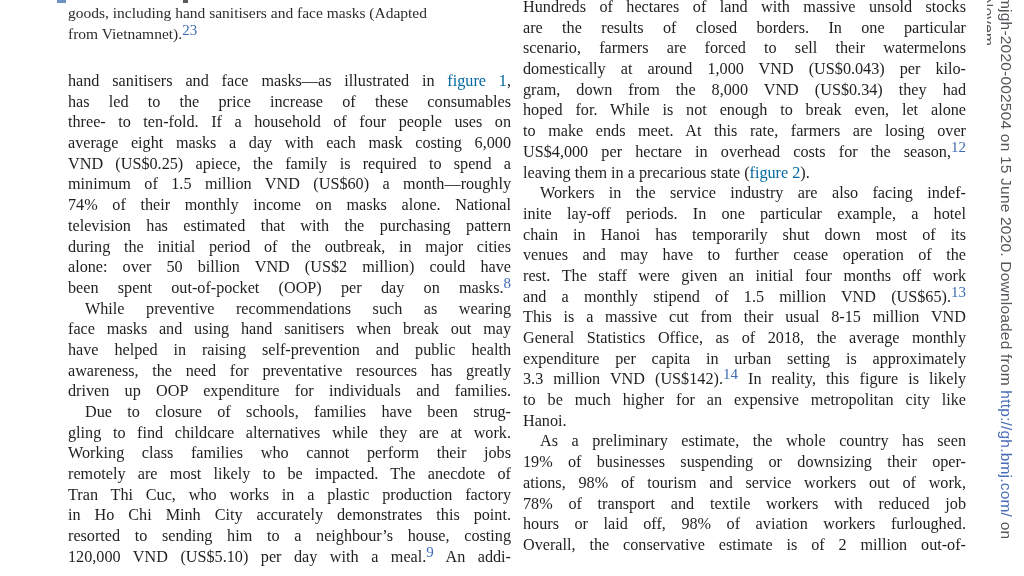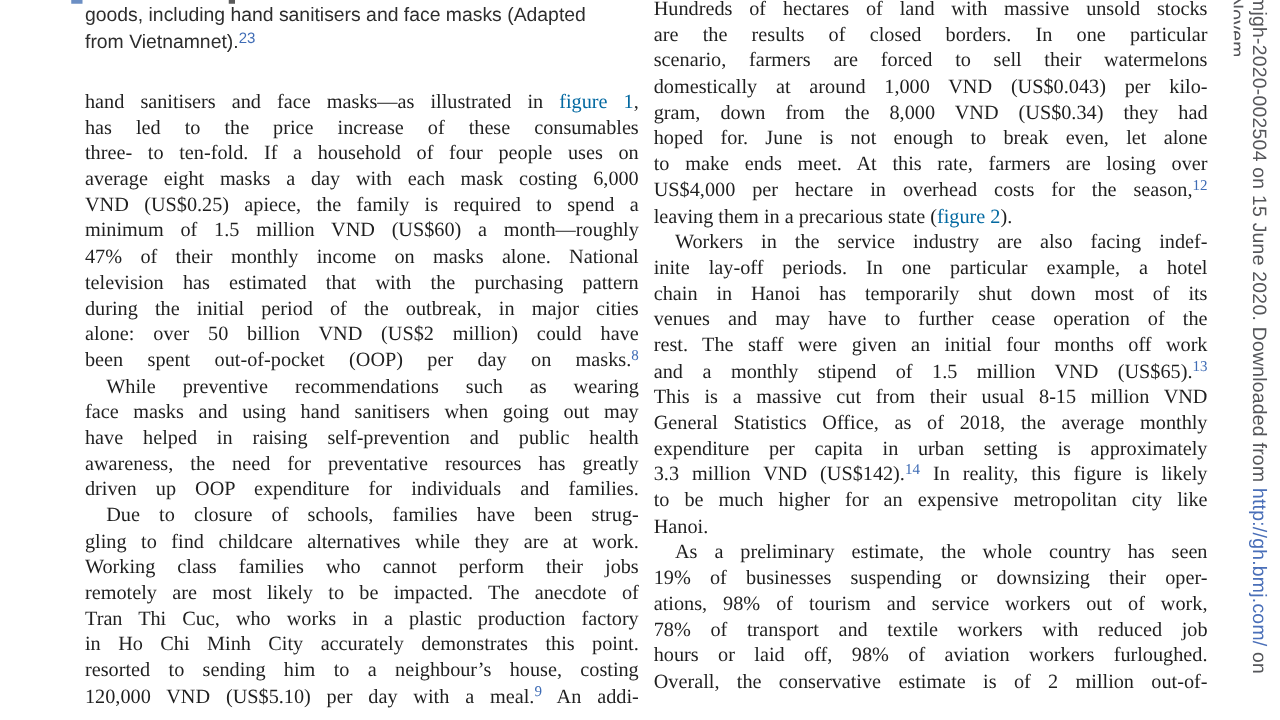--- a/index.html
+++ b/index.html
@@ -1,31 +1,31 @@
 <!DOCTYPE html>
 <html><head>
 <meta charset="utf-8">
 <style>
   html,body{margin:0;padding:0;width:1024px;height:576px;overflow:hidden;background:#ffffff;}
   body{position:relative;font-family:"Liberation Serif",serif;color:#1f1f1f;}
 
   
   .caption{position:absolute;left:68px;top:3px;width:430px;
-    font-family:Liberation Sans, sans-serif;font-size:15.5px;line-height:21.5px;color:#2d2d2d;}
+    font-family:Liberation Serif, serif;font-size:15.5px;line-height:21.5px;color:#2d2d2d;}
 
   
   .col{position:absolute;width:443px;font-size:16.2px;}
   .col-left{left:68px;top:71px;}
   .col-right{left:523px;top:-3px;}
   .ln{height:20.7px;line-height:20.7px;white-space:normal;}
   .ln.j{text-align:justify;text-align-last:justify;}
   .ln.in{text-indent:17px;}
 
   .lnk{color:#0369a1;cursor:pointer;}
-  sup.ref{color:#3f6cb5;font-size:12px;line-height:0;position:relative;top:-5px;vertical-align:baseline;cursor:pointer;}
+  sup.ref{color:#3f6cb5;font-size:15px;line-height:0;position:relative;top:-5px;vertical-align:baseline;cursor:pointer;}
   .caption sup.ref{top:-4px;}
 
   
   .watermark{position:absolute;left:987px;top:-4px;height:584px;width:28px;overflow:hidden;
     writing-mode:vertical-rl;text-orientation:mixed;
     font-family:"Liberation Sans",sans-serif;font-size:15.5px;letter-spacing:.2px;color:#55565a;}
   .watermark .lnk{color:#4a6fb8;}
 
   
   .frag{position:absolute;top:0;height:3px;}
@@ -42,46 +42,46 @@
     <div class="ln"><span>goods, including hand sanitisers and face masks (Adapted</span></div>
     <div class="ln"><span>from Vietnamnet).</span><sup class="ref">23</sup></div>
   </div>
 <div class="col col-left" id="col-left">
     <div class="ln j"><span>hand sanitisers and face masks—as illustrated in </span><span class="lnk">figure 1</span><span>,</span></div>
     <div class="ln j"><span>has led to the price increase of these consumables</span></div>
     <div class="ln j"><span>three- to ten-fold. If a household of four people uses on</span></div>
     <div class="ln j"><span>average eight masks a day with each mask costing 6,000</span></div>
     <div class="ln j"><span>VND (US$0.25) apiece, the family is required to spend a</span></div>
     <div class="ln j"><span>minimum of 1.5 million VND (US$60) a month—roughly</span></div>
-    <div class="ln j"><span>47% of their monthly income on masks alone. National</span></div>
+    <div class="ln j"><span>74% of their monthly income on masks alone. National</span></div>
     <div class="ln j"><span>television has estimated that with the purchasing pattern</span></div>
     <div class="ln j"><span>during the initial period of the outbreak, in major cities</span></div>
     <div class="ln j"><span>alone: over 50 billion VND (US$2 million) could have</span></div>
     <div class="ln j"><span>been spent out-of-pocket (OOP) per day on masks.</span><sup class="ref">8</sup></div>
     <div class="ln j in"><span>While preventive recommendations such as wearing</span></div>
-    <div class="ln j"><span>face masks and using hand sanitisers when going out may</span></div>
+    <div class="ln j"><span>face masks and using hand sanitisers when break out may</span></div>
     <div class="ln j"><span>have helped in raising self-prevention and public health</span></div>
     <div class="ln j"><span>awareness, the need for preventative resources has greatly</span></div>
     <div class="ln j"><span>driven up OOP expenditure for individuals and families.</span></div>
     <div class="ln j in"><span>Due to closure of schools, families have been strug-</span></div>
     <div class="ln j"><span>gling to find childcare alternatives while they are at work.</span></div>
     <div class="ln j"><span>Working class families who cannot perform their jobs</span></div>
     <div class="ln j"><span>remotely are most likely to be impacted. The anecdote of</span></div>
     <div class="ln j"><span>Tran Thi Cuc, who works in a plastic production factory</span></div>
     <div class="ln j"><span>in Ho Chi Minh City accurately demonstrates this point.</span></div>
     <div class="ln j"><span>resorted to sending him to a neighbour’s house, costing</span></div>
     <div class="ln j"><span>120,000 VND (US$5.10) per day with a meal.</span><sup class="ref">9</sup><span> An addi-</span></div>
   </div>
 <div class="col col-right" id="col-right">
     <div class="ln j"><span>Hundreds of hectares of land with massive unsold stocks</span></div>
     <div class="ln j"><span>are the results of closed borders. In one particular</span></div>
     <div class="ln j"><span>scenario, farmers are forced to sell their watermelons</span></div>
     <div class="ln j"><span>domestically at around 1,000 VND (US$0.043) per kilo-</span></div>
     <div class="ln j"><span>gram, down from the 8,000 VND (US$0.34) they had</span></div>
-    <div class="ln j"><span>hoped for. June is not enough to break even, let alone</span></div>
+    <div class="ln j"><span>hoped for. While is not enough to break even, let alone</span></div>
     <div class="ln j"><span>to make ends meet. At this rate, farmers are losing over</span></div>
     <div class="ln j"><span>US$4,000 per hectare in overhead costs for the season,</span><sup class="ref">12</sup></div>
     <div class="ln"><span>leaving them in a precarious state (</span><span class="lnk">figure 2</span><span>).</span></div>
     <div class="ln j in"><span>Workers in the service industry are also facing indef-</span></div>
     <div class="ln j"><span>inite lay-off periods. In one particular example, a hotel</span></div>
     <div class="ln j"><span>chain in Hanoi has temporarily shut down most of its</span></div>
     <div class="ln j"><span>venues and may have to further cease operation of the</span></div>
     <div class="ln j"><span>rest. The staff were given an initial four months off work</span></div>
     <div class="ln j"><span>and a monthly stipend of 1.5 million VND (US$65).</span><sup class="ref">13</sup></div>
     <div class="ln j"><span>This is a massive cut from their usual 8-15 million VND</span></div>

